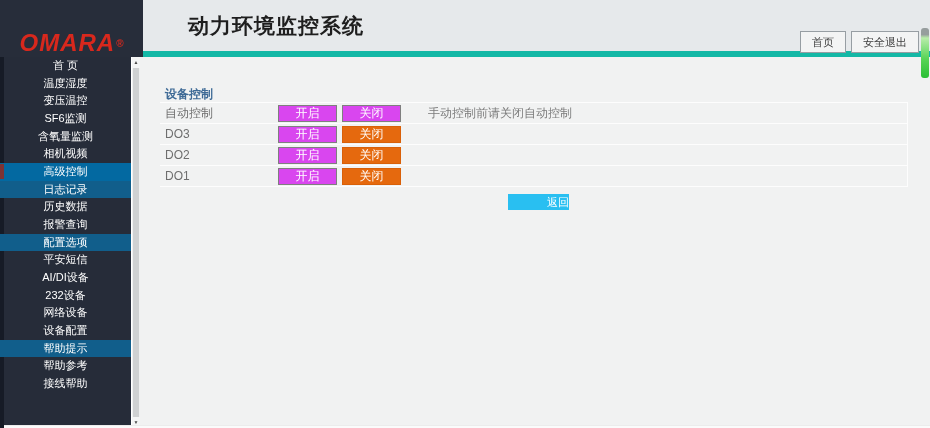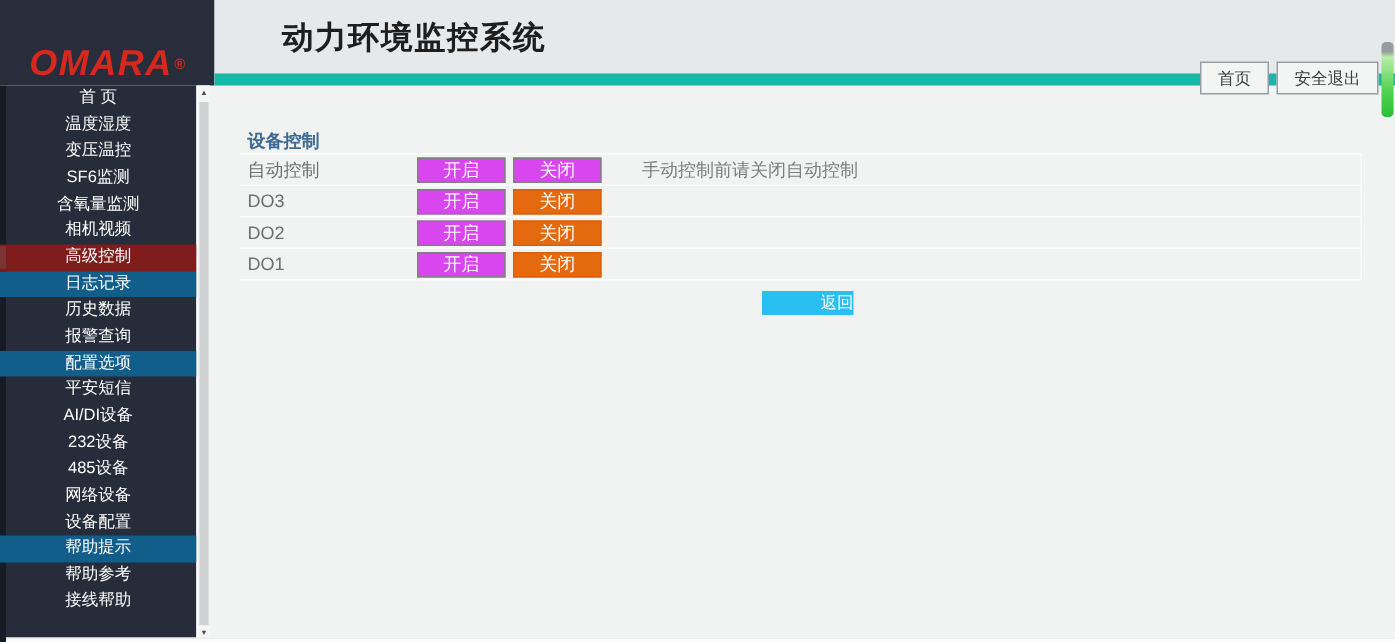--- a/index.html
+++ b/index.html
@@ -7,39 +7,39 @@
   .page { position:relative; width:930px; height:428px; background:#f1f2f2; overflow:hidden; }
 
   
   .logo-box { position:absolute; left:0; top:0; width:143px; height:57px; background:#272d3a;
               display:flex; align-items:flex-end; justify-content:center; }
   .logo-text { color:#d8281d; font-weight:800; font-style:italic; font-size:24px; letter-spacing:1px; }
   .logo-reg  { color:#d8281d; font-weight:700; font-size:10px; vertical-align:super; margin-left:1px; position:relative; top:-8px; }
 
   
   .header { position:absolute; left:143px; top:0; width:787px; height:57px; background:#e6e9eb;
-            border-bottom:8px solid #14b8a6; }
+            border-bottom:6px solid #14b8a6; }
   .page-title { position:absolute; left:45px; top:50%; transform:translateY(-50%);
                 font-size:21px; font-weight:600; color:#1e1e1e; letter-spacing:1px; }
-  .header-buttons { position:absolute; right:11px; top:41px; display:flex; gap:5px;padding-left:46px; }
+  .header-buttons { position:absolute; right:11px; top:31px; display:flex; gap:5px;padding-left:46px; }
   .hbtn { height:22px; padding:0 11px; font-size:11px; color:#3c3c3c; background:#f3f4f4;
           border:1px solid #979ea3; cursor:pointer; font-family:inherit; }
 
   
   .page-scroll-thumb { position:absolute; left:921px; top:28px; width:8px; height:50px; border-radius:3px;
         background:linear-gradient(#969d9d 0%, #969d9d 13%, #b9ecaa 20%, #57d455 62%, #2abf35 100%); }
 
   
   .sidebar { position:absolute; left:0; top:57px; width:131px; height:371px; background:#262c39; overflow:hidden; }
   .sidebar-accent { position:absolute; left:0; top:0; bottom:0; width:4px; background:#161b26; z-index:1; }
   .sidebar ul { list-style:none; position:relative; }
   .sb-item { position:relative; z-index:0; height:17.67px; line-height:17.67px; text-align:center;
              color:#ffffff; font-size:11px; cursor:pointer; }
   .sb-item.section { background:#115e8b; z-index:2; }
-  .sb-item.active  { background:#7f1d1d; z-index:2; }
+  .sb-item.active  { background:#0369a1; z-index:2; }
   .sb-item.active::before { content:""; position:absolute; left:0; top:1px; width:4px; height:15px;
                             background:#7d3334; z-index:3; }
 
   
   .side-scrollbar { position:absolute; left:131px; top:57px; width:9px; height:371px; background:#f0f1f1;
                     border-left:1px solid #ffffff; }
   .sb-arrow { position:absolute; left:0; right:0; height:11px; font-size:5px; color:#4a4a4a;
               text-align:center; line-height:11px; background:#f4f5f5; cursor:pointer; }
   .sb-arrow.up { top:0; } .sb-arrow.down { bottom:0; }
   .sb-thumb { position:absolute; left:1px; right:1px; top:11px; bottom:11px; background:#cfd1d2; }
@@ -98,21 +98,20 @@
         <li class="sb-item normal">含氧量监测</li>
         <li class="sb-item normal">相机视频</li>
         <li class="sb-item active">高级控制</li>
         <li class="sb-item section">日志记录</li>
         <li class="sb-item normal">历史数据</li>
         <li class="sb-item normal">报警查询</li>
         <li class="sb-item section">配置选项</li>
         <li class="sb-item normal">平安短信</li>
         <li class="sb-item normal">AI/DI设备</li>
         <li class="sb-item normal">232设备</li>
-        <li class="sb-item normal">485设备</li>
         <li class="sb-item normal">网络设备</li>
         <li class="sb-item normal">设备配置</li>
         <li class="sb-item section">帮助提示</li>
         <li class="sb-item normal">帮助参考</li>
         <li class="sb-item normal">接线帮助</li>
       </ul>
   </nav>
 
   <div class="side-scrollbar">
     <div class="sb-arrow up">▲</div>

